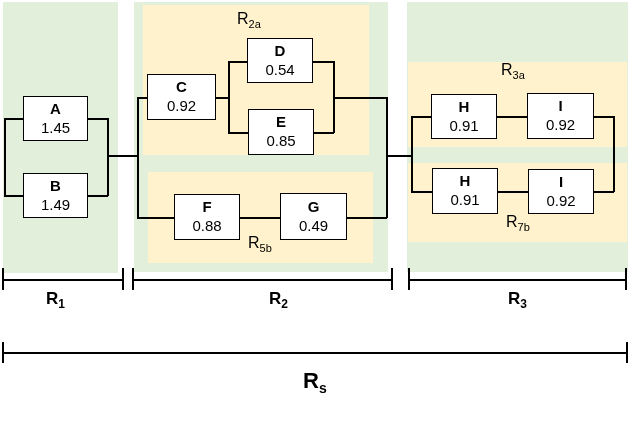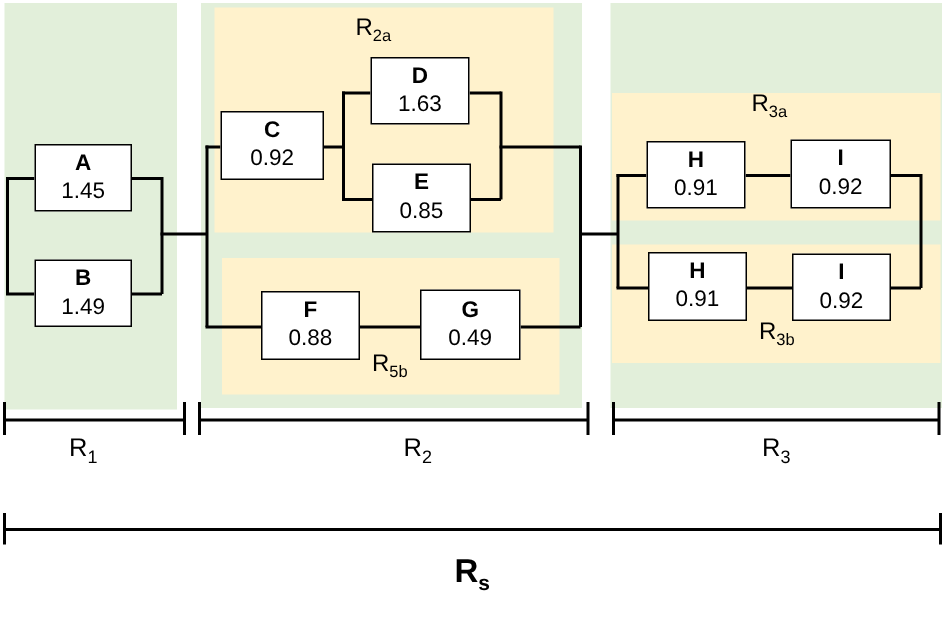--- a/index.html
+++ b/index.html
@@ -14,42 +14,42 @@
     position:absolute;background:#ffffff;border:1.5px solid #000;
     display:flex;flex-direction:column;align-items:center;justify-content:center;
     line-height:1.25;box-sizing:border-box;
   }
   .box .lbl{font-weight:bold;font-size:15px;}
   .box .val{font-size:15px;}
   .hl{position:absolute;height:1.5px;background:#000;}
   .vl{position:absolute;width:1.5px;background:#000;}
   .glabel{position:absolute;font-weight:normal;font-size:16px;white-space:nowrap;}
   .glabel sub{font-size:11px;}
-  .slabel{position:absolute;font-weight:normal;font-size:17px;white-space:nowrap;}
+  .slabel{position:absolute;font-weight:bold;font-size:17px;white-space:nowrap;}
   .slabel sub{font-size:12px;}
   .syslabel{position:absolute;font-weight:bold;font-size:22px;white-space:nowrap;}
   .syslabel sub{font-size:14px;}
 </style>
 </head>
 <body>
 
 <div id="canvas">
 
   <div class="region green" style="left:3px;top:2px;width:115px;height:271px;"></div>
   <div class="region green" style="left:134px;top:2px;width:254px;height:270px;"></div>
   <div class="region green" style="left:407px;top:2px;width:221px;height:270px;"></div>
   <div class="region yellow" style="left:143px;top:5px;width:226px;height:150px;"></div>
   <div class="region yellow" style="left:148px;top:172px;width:225px;height:91px;"></div>
   <div class="region yellow" style="left:408px;top:62px;width:219px;height:85px;"></div>
   <div class="region yellow" style="left:408px;top:163px;width:219px;height:79px;"></div>
 
   <div class="glabel" style="left:237px;top:10px;"><span>R</span><sub>2a</sub></div>
   <div class="glabel" style="left:248px;top:234px;"><span>R</span><sub>5b</sub></div>
   <div class="glabel" style="left:501px;top:61px;"><span>R</span><sub>3a</sub></div>
-  <div class="glabel" style="left:506px;top:213px;"><span>R</span><sub>3b</sub></div>
+  <div class="glabel" style="left:506px;top:213px;"><span>R</span><sub>7b</sub></div>
 
   <div class="vl" style="left:4px;top:118px;height:78px;"></div>
   <div class="hl" style="left:4px;top:118px;width:19px;"></div>
   <div class="hl" style="left:4px;top:195px;width:19px;"></div>
   <div class="hl" style="left:88px;top:118px;width:20px;"></div>
   <div class="hl" style="left:88px;top:195px;width:20px;"></div>
   <div class="vl" style="left:107px;top:118px;height:78px;"></div>
   <div class="hl" style="left:107px;top:155px;width:31px;"></div>
 
   <div class="vl" style="left:137px;top:97px;height:121px;"></div>
@@ -84,21 +84,21 @@
   <div class="box" style="left:23px;top:173px;width:65px;height:45px;">
     <span class="lbl">B</span>
     <span class="val">1.49</span>
   </div>
   <div class="box" style="left:147px;top:74px;width:69px;height:46px;">
     <span class="lbl">C</span>
     <span class="val">0.92</span>
   </div>
   <div class="box" style="left:247px;top:38px;width:66px;height:45px;">
     <span class="lbl">D</span>
-    <span class="val">1.63</span>
+    <span class="val">0.54</span>
   </div>
   <div class="box" style="left:248px;top:109px;width:66px;height:46px;">
     <span class="lbl">E</span>
     <span class="val">0.85</span>
   </div>
   <div class="box" style="left:174px;top:194px;width:66px;height:46px;">
     <span class="lbl">F</span>
     <span class="val">0.88</span>
   </div>
   <div class="box" style="left:280px;top:193px;width:67px;height:47px;">

